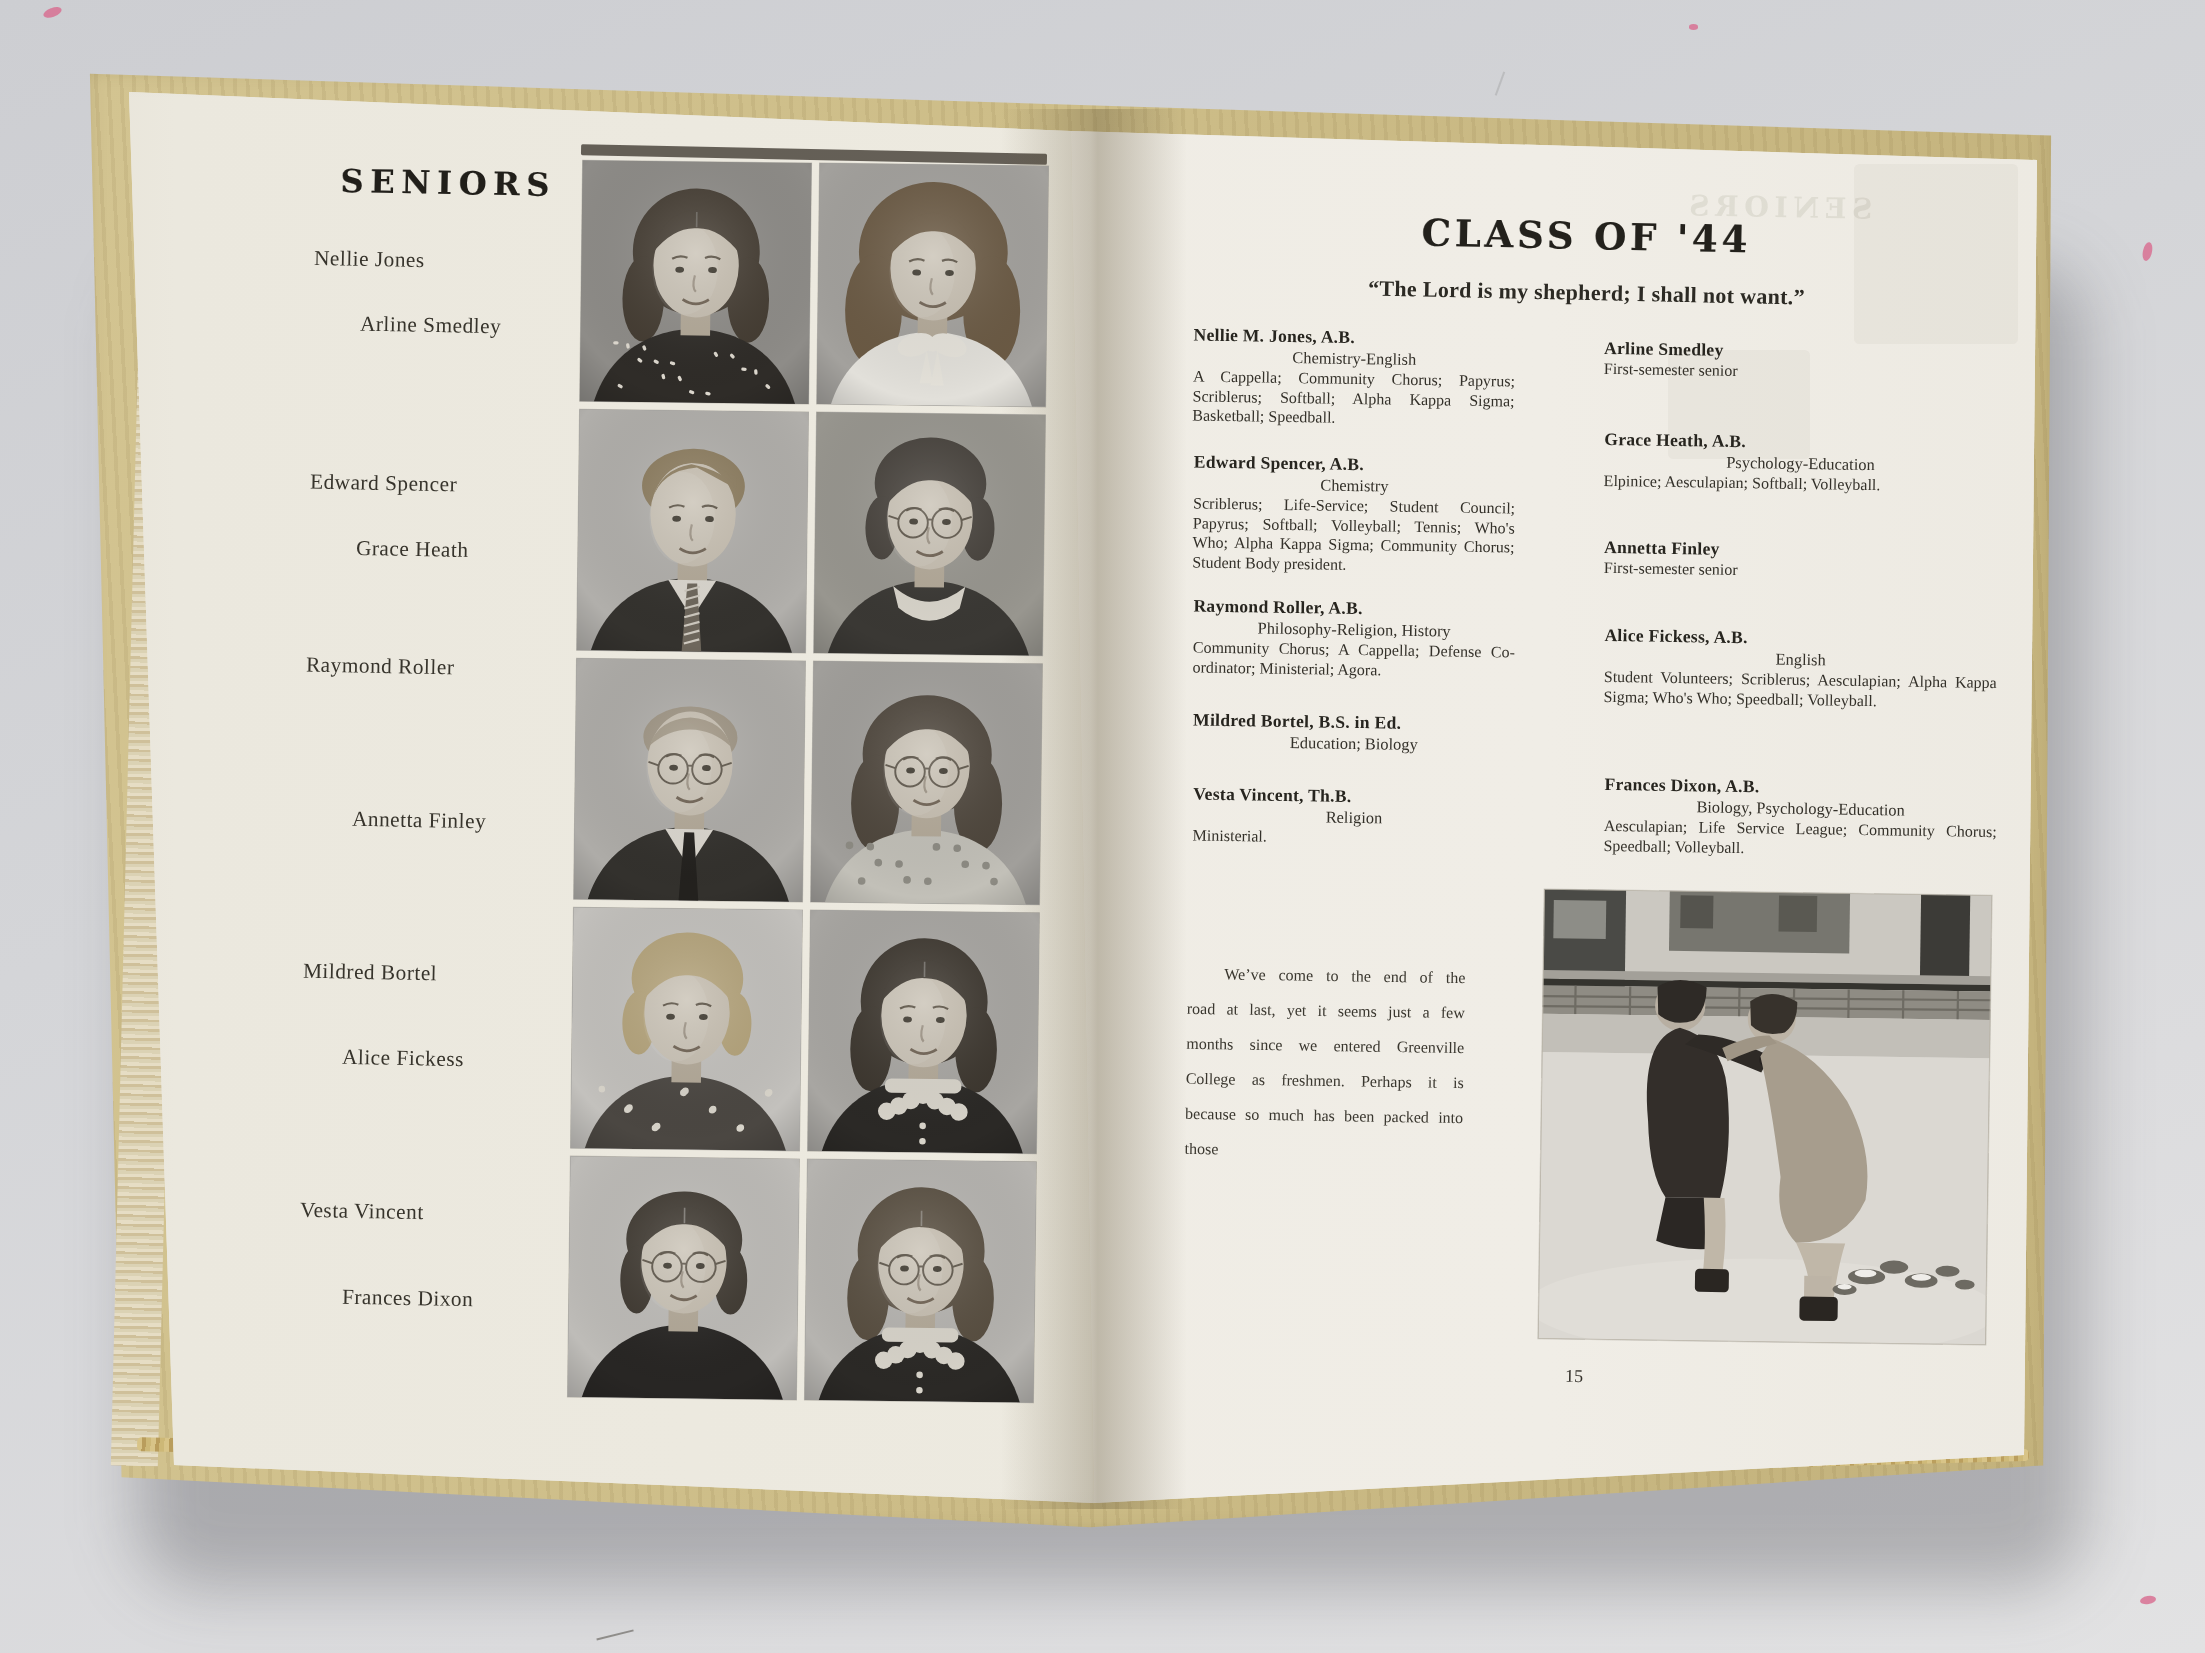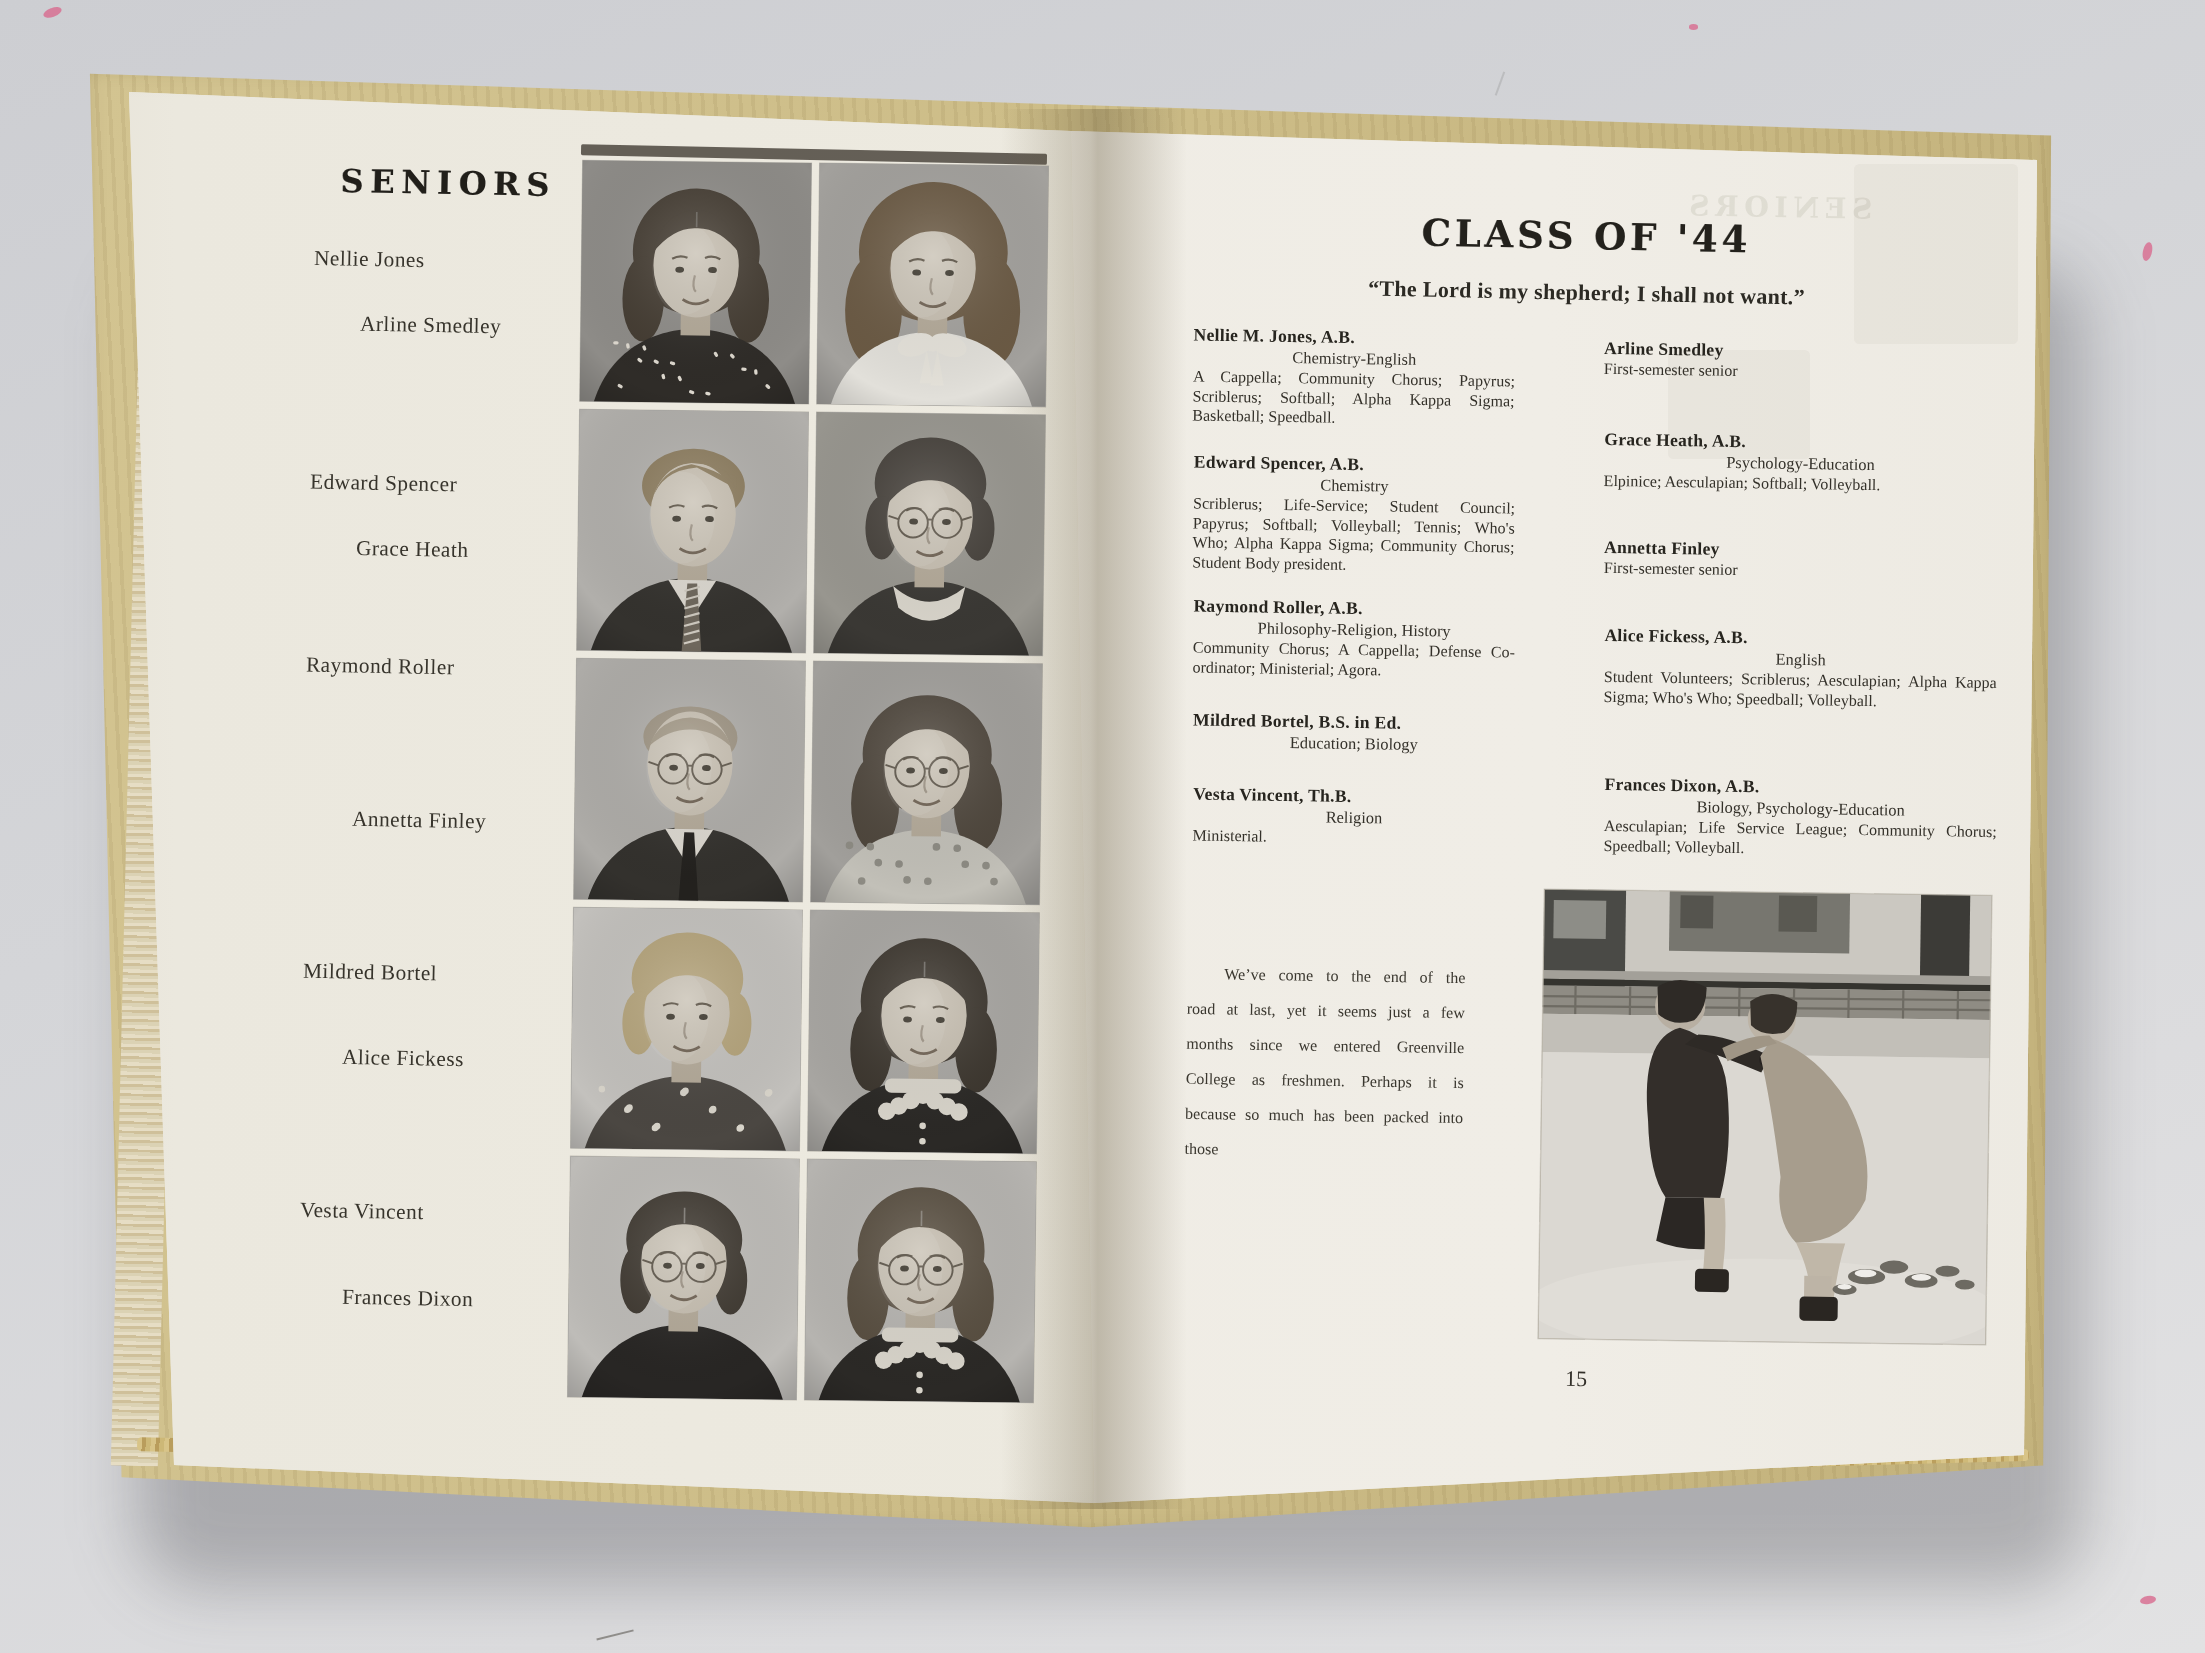--- a/index.html
+++ b/index.html
@@ -108,21 +108,21 @@
     left:1186px;top:958px;width:278px;
     font-size:16px;line-height:35px;text-align:justify;text-indent:37px;
     color:#3a372f;transform:rotate(0.9deg);word-spacing:3.3px;
   }
   #snow-photo{
     left:1541px;top:892px;width:448px;height:450px;overflow:hidden;
     transform:rotate(0.8deg);box-shadow:0 0 0 0.5px rgba(70,65,55,.2);
   }
   #snow-photo svg{display:block;width:100%;height:100%;}
   #page-number{
-    left:1565px;top:1366px;font-size:22px;color:#33302a;transform:rotate(0.9deg);
+    left:1565px;top:1366px;font-size:18px;color:#33302a;transform:rotate(0.9deg);
   }
   #ghost-seniors{
     left:1663px;top:190px;width:230px;text-align:center;
     font-family:"DejaVu Serif","Liberation Serif",serif;
     font-size:28.4px;font-weight:700;letter-spacing:5.5px;color:rgba(90,84,60,.10);
     transform:scaleX(-1) rotate(-1deg);
   }
   .ghost-blob{position:absolute;background:rgba(110,100,70,.05);border-radius:5.5px;}
   .pink-mark{position:absolute;background:#d86a8e;border-radius:50%;opacity:.8;}
   .fiber{position:absolute;background:rgba(70,66,58,.5);}

